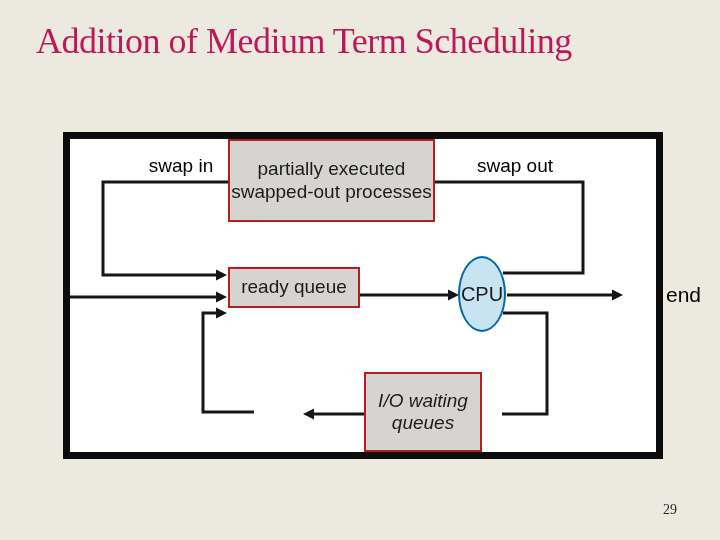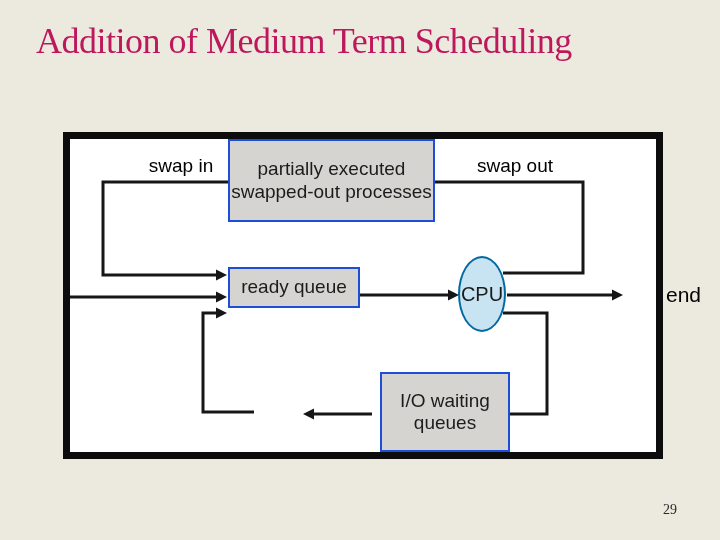--- a/index.html
+++ b/index.html
@@ -20,29 +20,29 @@
     width:600px; height:327px; box-sizing:border-box;
     background:#ffffff; border:7px solid #0c0c0c;
   }
   .edges { position:absolute; left:0; top:0; display:block; }
   .node {
     position:absolute; box-sizing:border-box;
     display:flex; align-items:center; justify-content:center;
     text-align:center; color:#1c1c1c;
   }
   .box {
-    background:#d6d4d0; border:2px solid #1d4ed8;
+    background:#d6d4d0; border:2px solid #b91c1c;
     font-size:19px; line-height:1.18; white-space:pre-line;
   }
   .ellipse {
     background:#c8e4f2; border:2px solid #0369a1; border-radius:50%;
   }
   #box-swapped { left:158px; top:0;     width:207px; height:83px; }
   #box-ready   { left:158px; top:128px; width:132px; height:41px; }
-  #box-iowait  { left:310px; top:233px; width:130px; height:80px; }
+  #box-iowait  { left:294px; top:233px; width:118px; height:80px;font-style:italic; }
   #ell-cpu     { left:388px; top:117px; width:48px; height:76px; font-size:20px; }
   #ell-io      { left:184px; top:236px; width:48px; height:76px; font-size:18px; }
   .edge-label {
     position:absolute; transform:translate(-50%,-50%);
     font-size:19px; color:#000000; white-space:nowrap;
   }
   #lbl-swapin  { left:111px; top:27px; }
   #lbl-swapout { left:445px; top:27px; }
   #lbl-end     { left:556px; top:156px; transform:translate(0,-50%); font-size:21px;margin-left:40px; }
   .pagenum {

